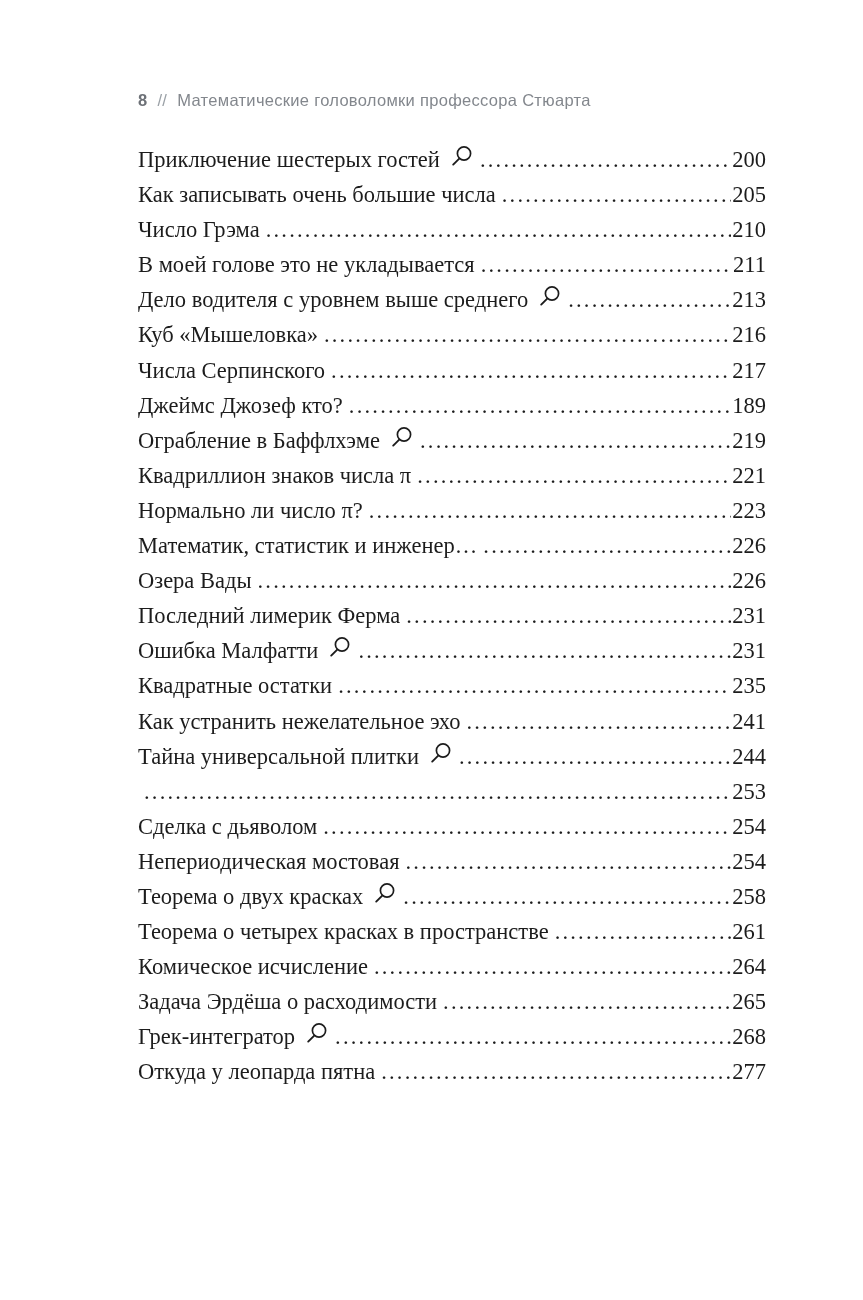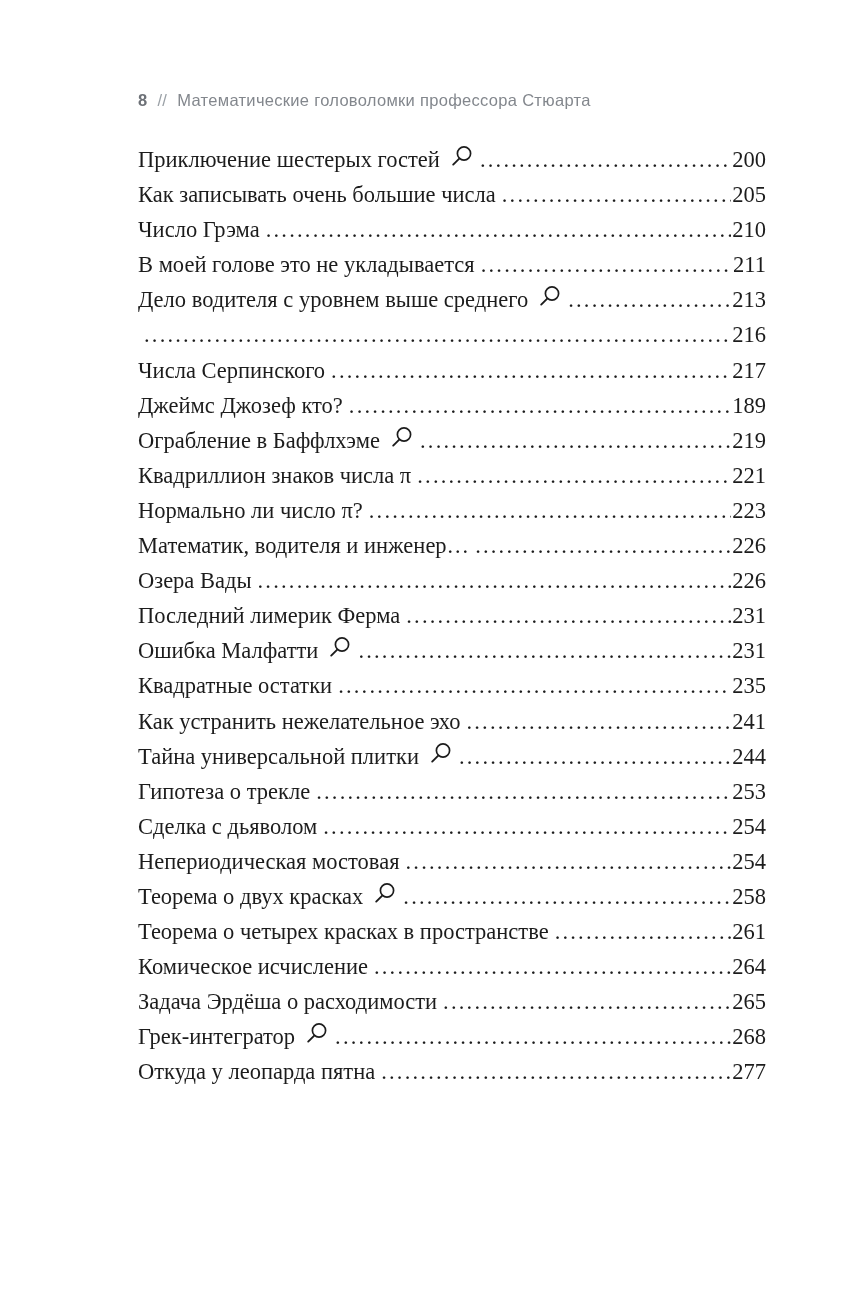--- a/index.html
+++ b/index.html
@@ -129,20 +129,21 @@
       <svg width="25" height="25" viewBox="0 0 25 25" aria-hidden="true">
         <circle cx="15" cy="9.5" r="6.6" fill="none" stroke="#1c1c1c" stroke-width="1.7"></circle>
         <line x1="10" y1="14.8" x2="4.2" y2="20.6" stroke="#1c1c1c" stroke-width="1.9" stroke-linecap="round"></line>
       </svg>
     </span>
     <span class="dot-leader"></span>
     <span class="toc-page">213</span>
   </div>
 
   <div class="toc-row">
+    <span class="toc-title">Куб «Мышеловка»</span>
 
     <span class="dot-leader"></span>
     <span class="toc-page">216</span>
   </div>
 
   <div class="toc-row">
     <span class="toc-title">Числа Серпинского</span>
 
     <span class="dot-leader"></span>
     <span class="toc-page">217</span>
@@ -175,21 +176,21 @@
   </div>
 
   <div class="toc-row">
     <span class="toc-title">Нормально ли число π?</span>
 
     <span class="dot-leader"></span>
     <span class="toc-page">223</span>
   </div>
 
   <div class="toc-row">
-    <span class="toc-title">Математик, водителя и инженер…</span>
+    <span class="toc-title">Математик, статистик и инженер…</span>
 
     <span class="dot-leader"></span>
     <span class="toc-page">226</span>
   </div>
 
   <div class="toc-row">
     <span class="toc-title">Озера Вады</span>
 
     <span class="dot-leader"></span>
     <span class="toc-page">226</span>
@@ -235,21 +236,20 @@
       <svg width="25" height="25" viewBox="0 0 25 25" aria-hidden="true">
         <circle cx="15" cy="9.5" r="6.6" fill="none" stroke="#1c1c1c" stroke-width="1.7"></circle>
         <line x1="10" y1="14.8" x2="4.2" y2="20.6" stroke="#1c1c1c" stroke-width="1.9" stroke-linecap="round"></line>
       </svg>
     </span>
     <span class="dot-leader"></span>
     <span class="toc-page">244</span>
   </div>
 
   <div class="toc-row">
-    <span class="toc-title">Гипотеза о трекле</span>
 
     <span class="dot-leader"></span>
     <span class="toc-page">253</span>
   </div>
 
   <div class="toc-row">
     <span class="toc-title">Сделка с дьяволом</span>
 
     <span class="dot-leader"></span>
     <span class="toc-page">254</span>

